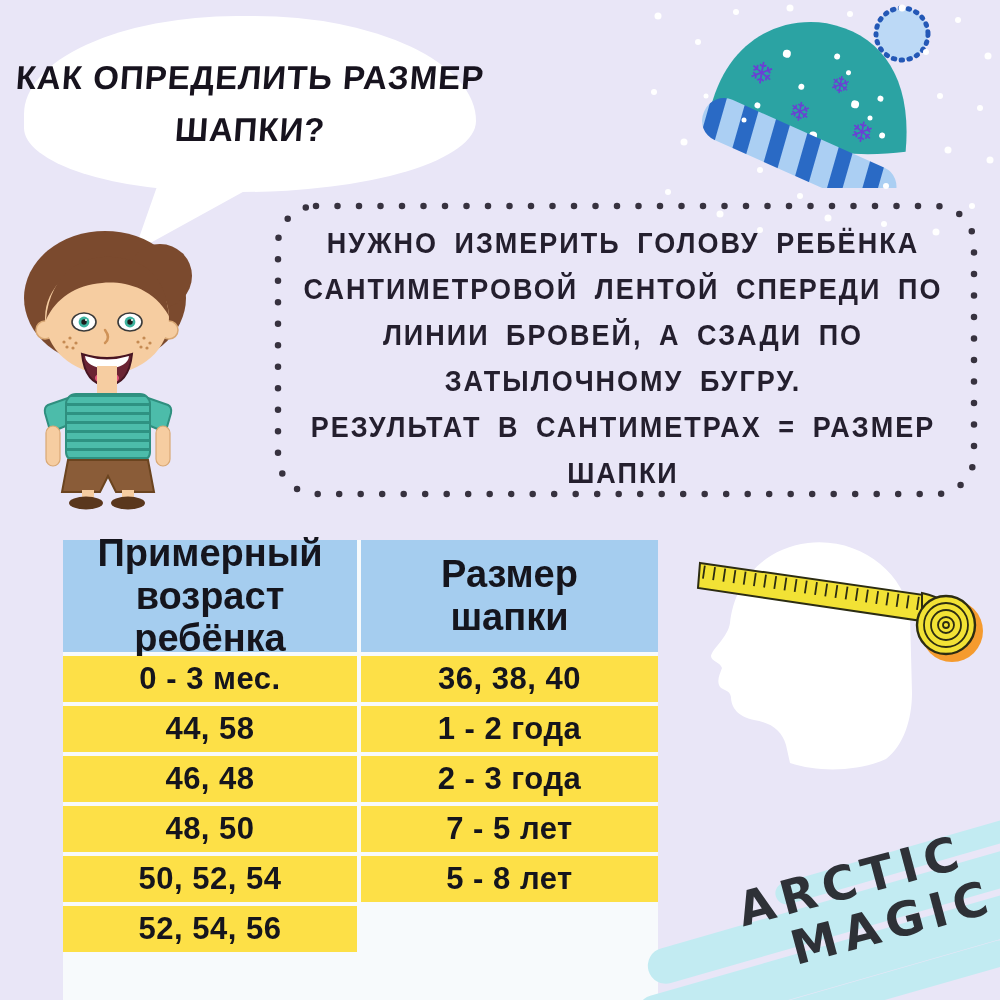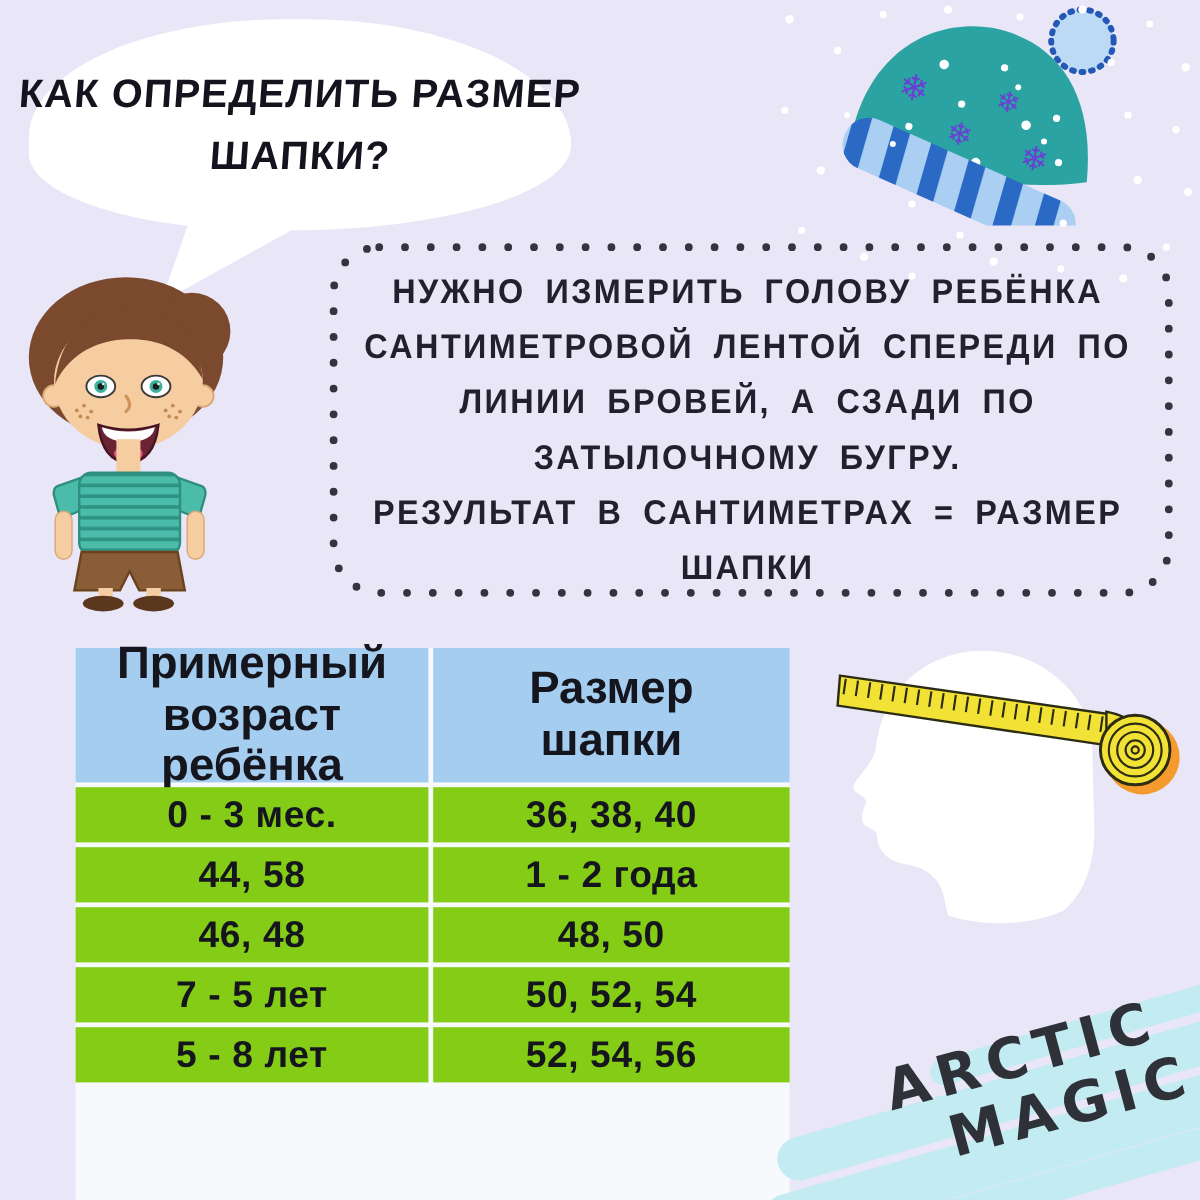--- a/index.html
+++ b/index.html
@@ -37,21 +37,21 @@
     position:absolute;left:63px;top:540px;width:595px;height:462px;
     display:grid;grid-template-columns:294px 297px;
     grid-template-rows:112px repeat(7,1fr);
     gap:4px;background:#f7fafc;
   }
   .cell{
     display:flex;align-items:center;justify-content:center;
     color:#15151d;font-weight:700;text-align:center;
   }
   .th{background:#a5cdef;font-size:38px;line-height:1.12;white-space:pre-line;}
-  .td{background:#84cc16;font-size:31px;letter-spacing:.5px;}
+  .td{background:#fde047;font-size:31px;letter-spacing:.5px;}
   
   .boy-svg{position:absolute;left:2px;top:226px;z-index:2;}
   .hat-svg{position:absolute;left:688px;top:0px;}
   .snow-svg{position:absolute;left:640px;top:0px;pointer-events:none;}
   .head-svg{position:absolute;left:690px;top:535px;}
   
   .brand{position:absolute;left:650px;top:800px;width:360px;height:210px;}
   .stroke{position:absolute;background:#c2ebf2;border-radius:18px;transform:rotate(-16deg);}
   .stroke1{width:300px;height:22px;left:120px;top:44px;}
   .stroke2{width:440px;height:36px;left:-10px;top:92px;}
@@ -227,20 +227,21 @@
 возраст
 ребёнка</div>
   <div class="cell th">Размер
 шапки</div>
 
   <div class="cell td">0 - 3 мес.</div>
   <div class="cell td">36, 38, 40</div>
   <div class="cell td">44, 58</div>
   <div class="cell td">1 - 2 года</div>
   <div class="cell td">46, 48</div>
+  <div class="cell td">2 - 3 года</div>
   <div class="cell td">48, 50</div>
   <div class="cell td">7 - 5 лет</div>
   <div class="cell td">50, 52, 54</div>
   <div class="cell td">5 - 8 лет</div>
   <div class="cell td">52, 54, 56</div>
 </div>
 
 <svg class="head-svg" width="312" height="240" viewBox="0 0 312 240">
 
   <path d="M118,8 C70,14 44,50 40,88 C38,102 22,114 21,121 C21,126 30,127 32,133

